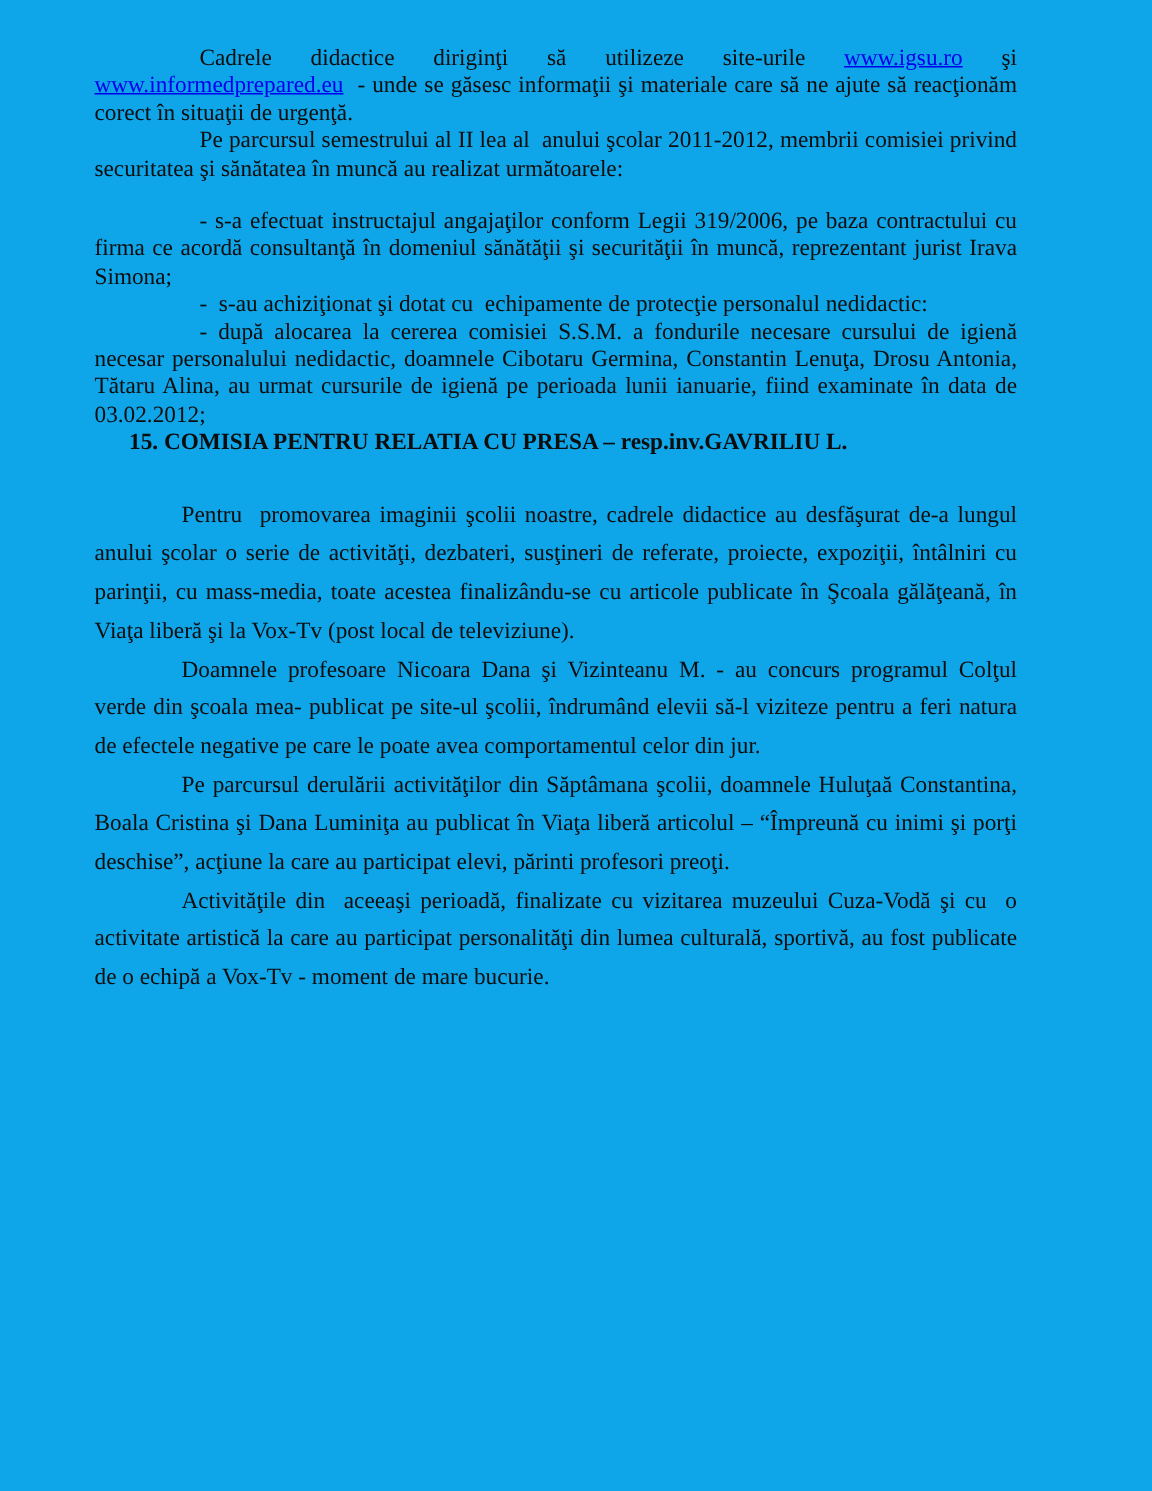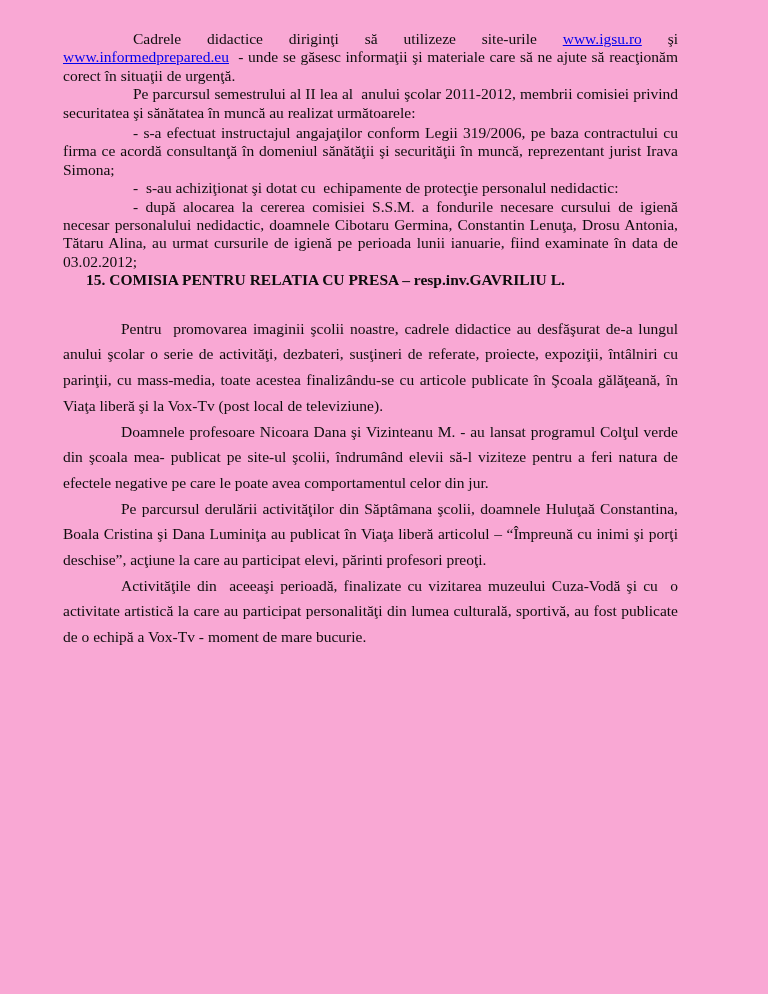--- a/index.html
+++ b/index.html
@@ -4,21 +4,21 @@
 <style>
   html, body {
     margin: 0;
     padding: 0;
     background: #ffffff;
   }
   .page {
     position: relative;
     width: 768px;
     height: 994px;
-    background: #f9a8d4;
+    background: #0ea5e9;
     overflow: hidden;
     font-family: "Liberation Serif", "DejaVu Serif", serif;
     font-size: 15.5px;
     color: #0d0d0d;
   }
   .content {
     position: absolute;
     left: 63px;
     top: 30px;
     width: 615px;
@@ -26,21 +26,21 @@
   p.doc {
     margin: 0;
     text-align: justify;
     white-space: pre-wrap;
     line-height: 18.4px;
   }
   .t70 { text-indent: 70px; }
   .heading { font-weight: bold; }
   .h14 { text-indent: 30px; margin-top: 17px; }
   .lead14 { margin-top: 22px; text-indent: 70px; }
-  .list-block { margin-top: 2px; }
+  .list-block { margin-top: 17px; }
   .h15 { margin-top: 21px; text-indent: 23px; }
   .s15 { margin-top: 26px; }
   .s15 p.doc { line-height: 25.7px; text-indent: 58px; }
   a.doclink {
     color: #0000ee;
     text-decoration: underline;
     cursor: pointer;
   }
 </style>
 </head>
@@ -57,19 +57,19 @@
     <div class="list-block">
       <p class="doc t70">- s-a efectuat instructajul angajaţilor conform Legii 319/2006, pe baza contractului cu firma ce acordă consultanţă în domeniul sănătăţii şi securităţii în muncă, reprezentant jurist Irava Simona;</p>
       <p class="doc t70">-  s-au achiziţionat şi dotat cu  echipamente de protecţie personalul nedidactic:</p>
       <p class="doc t70">- după alocarea la cererea comisiei S.S.M. a fondurile necesare cursului de igienă necesar personalului nedidactic, doamnele Cibotaru Germina, Constantin Lenuţa, Drosu Antonia, Tătaru Alina, au urmat cursurile de igienă pe perioada lunii ianuarie, fiind examinate în data de 03.02.2012;</p>
     </div>
 
     <p class="doc heading h15">15. COMISIA PENTRU RELATIA CU PRESA – resp.inv.GAVRILIU L.</p>
 
     <div class="s15">
       <p class="doc">Pentru  promovarea imaginii şcolii noastre, cadrele didactice au desfăşurat de-a lungul anului şcolar o serie de activităţi, dezbateri, susţineri de referate, proiecte, expoziţii, întâlniri cu parinţii, cu mass-media, toate acestea finalizându-se cu articole publicate în Şcoala gălăţeană, în Viaţa liberă şi la Vox-Tv (post local de televiziune).</p>
-      <p class="doc">Doamnele profesoare Nicoara Dana şi Vizinteanu M. - au lansat programul Colţul verde din şcoala mea- publicat pe site-ul şcolii, îndrumând elevii să-l viziteze pentru a feri natura de efectele negative pe care le poate avea comportamentul celor din jur.</p>
+      <p class="doc">Doamnele profesoare Nicoara Dana şi Vizinteanu M. - au concurs programul Colţul verde din şcoala mea- publicat pe site-ul şcolii, îndrumând elevii să-l viziteze pentru a feri natura de efectele negative pe care le poate avea comportamentul celor din jur.</p>
       <p class="doc">Pe parcursul derulării activităţilor din Săptâmana şcolii, doamnele Huluţaă Constantina, Boala Cristina şi Dana Luminiţa au publicat în Viaţa liberă articolul – “Împreună cu inimi şi porţi deschise”, acţiune la care au participat elevi, părinti profesori preoţi.</p>
       <p class="doc">Activităţile din  aceeaşi perioadă, finalizate cu vizitarea muzeului Cuza-Vodă şi cu  o activitate artistică la care au participat personalităţi din lumea culturală, sportivă, au fost publicate de o echipă a Vox-Tv - moment de mare bucurie.</p>
     </div>
 
   </div>
 </div>
 
 </body></html>

